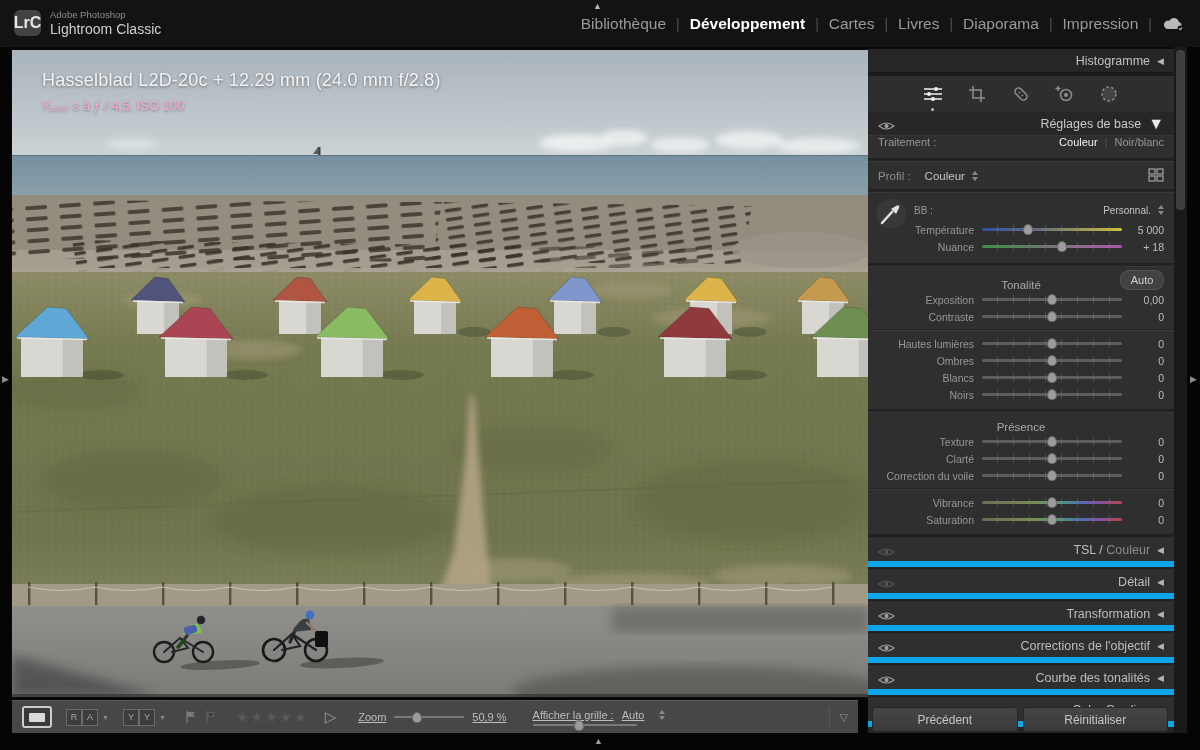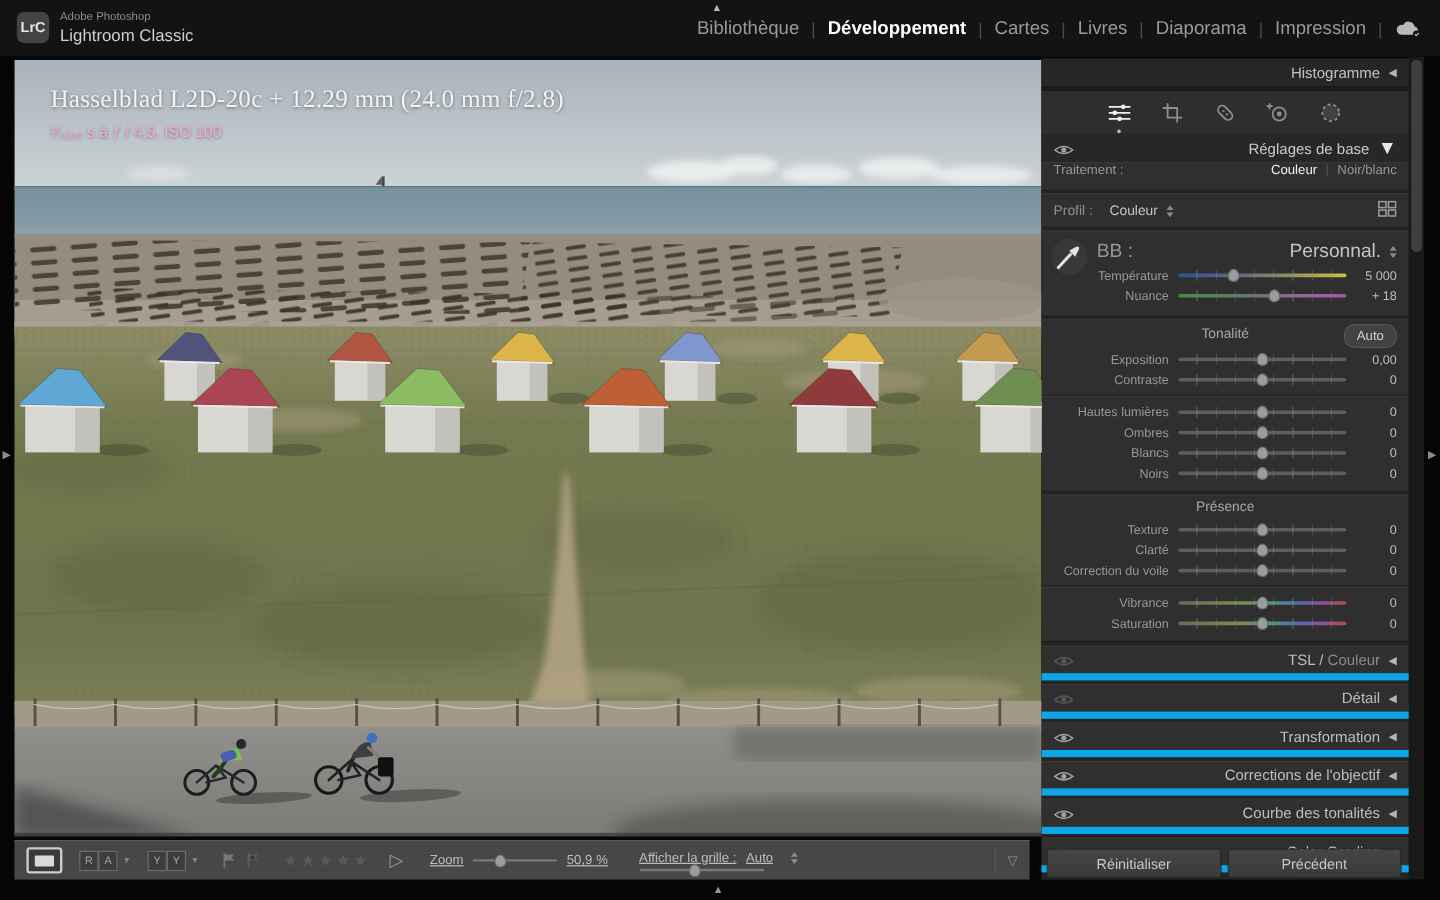--- a/index.html
+++ b/index.html
@@ -3,35 +3,35 @@
 <meta charset="utf-8">
 <style>
   html,body{margin:0;padding:0;background:#000;}
   #app{position:relative;width:1200px;height:750px;background:#060606;overflow:hidden;
        font-family:"Liberation Sans","DejaVu Sans",sans-serif;color:#c8c8c8;
        -webkit-font-smoothing:antialiased;}
   
   .topbar{position:absolute;left:0;top:0;width:1200px;height:47px;background:#131313;}
   .top-arrow{position:absolute;left:593px;top:1px;font-size:9px;color:#b5b5b5;}
   .logo{position:absolute;left:14px;top:10px;width:27px;height:26px;background:#434343;border-radius:6px;
-        color:#e6e6e6;font-size:12px;font-weight:bold;display:flex;align-items:center;justify-content:center;}
+        color:#e6e6e6;font-size:16px;font-weight:bold;display:flex;align-items:center;justify-content:center;}
   .app-small{position:absolute;left:50px;top:9px;font-size:9.5px;color:#8d8d8d;}
   .app-name{position:absolute;left:50px;top:21px;font-size:14px;color:#cfcfcf;}
   .modules{position:absolute;right:14px;top:0;height:47px;display:flex;align-items:center;gap:10px;font-size:15.5px;color:#9a9a9a;}
   .module{cursor:pointer;}
   .module.active{color:#ffffff;font-weight:bold;}
   .msep{color:#4d4d4d;font-size:14px;}
   .cloud{width:24px;height:16px;position:relative;}
   
   .left-gutter{position:absolute;left:0;top:47px;width:12px;height:686px;background:#050505;}
   .edge-arrow{position:absolute;font-size:9px;color:#8d8d8d;}
   #photo-wrap{position:absolute;left:12px;top:50px;width:856px;height:647px;background:#333;outline:1px solid #0c0c0c;}
   #photo{position:absolute;left:0;top:0;}
   .overlay{position:absolute;left:30px;top:20px;color:#f3f3f3;text-shadow:0 1px 3px rgba(0,0,0,.45);}
-  .ov-title{font-size:21px;letter-spacing:.2px;font-family:Liberation Serif, serif;}
+  .ov-title{font-size:18px;letter-spacing:.2px;}
   .ov-sub{font-size:13px;margin-top:7px;color:#f9a8d4;}
   
   .panel{position:absolute;left:868px;top:47px;width:306px;height:686px;background:#242424;border-top:2px solid #0a0a0a;}
   .scroll-strip{position:absolute;left:1174px;top:47px;width:13px;height:686px;background:#191919;}
   .scroll-thumb{position:absolute;left:2px;top:3px;width:9px;height:160px;background:#3f3f3f;border-radius:4px;}
   .right-gutter{position:absolute;left:1187px;top:47px;width:13px;height:686px;background:#050505;}
   .phead{height:23px;display:flex;align-items:center;justify-content:flex-end;padding:0 10px;gap:7px;
          font-size:12.5px;color:#c2c2c2;background:#262626;cursor:pointer;}
   .phead .caret{font-size:9px;color:#b5b5b5;}
   .groove{height:3px;background:#1c1c1c;border-top:1px solid #161616;}
@@ -54,35 +54,35 @@
   .osep{color:#555;margin:0 7px;}
   .profrow{height:27px;display:flex;align-items:center;padding:0 10px;font-size:11.5px;color:#8f8f8f;}
   .profrow .val{margin-left:14px;color:#c4c4c4;cursor:pointer;}
   .ddc{display:inline-block;margin-left:7px;vertical-align:1px;}
   .ddc i{display:block;width:0;height:0;border-left:3.5px solid transparent;border-right:3.5px solid transparent;}
   .ddc i.u{border-bottom:4px solid #8a8a8a;margin-bottom:2px;}
   .ddc i.d{border-top:4px solid #8a8a8a;}
   .gridicon{margin-left:auto;cursor:pointer;}
   .wbbox{position:relative;padding:6px 0 8px 0;}
   .dropper{position:absolute;left:8px;top:6px;width:30px;height:30px;border-radius:50%;background:#383838;cursor:pointer;}
-  .wbrow{height:22px;display:flex;align-items:center;padding:0 10px 0 46px;font-size:16px;}
+  .wbrow{height:22px;display:flex;align-items:center;padding:0 10px 0 46px;font-size:10px;}
   .wbrow .lbl{color:#969696;}
   .wbrow .val{margin-left:auto;color:#c4c4c4;cursor:pointer;}
   .srow{height:17px;display:flex;align-items:center;padding:0 10px;}
   .slabel{width:96px;text-align:right;font-size:10.5px;color:#979797;margin-right:8px;white-space:nowrap;}
   .strack{position:relative;flex:1;height:3px;border-radius:2px;background:#5d5d5d;cursor:pointer;}
   .strack::before{content:"";position:absolute;left:0;right:0;top:-3px;height:9px;
       background:repeating-linear-gradient(90deg,transparent 0 15px,rgba(130,130,130,.35) 15px 16px);}
   .t-temp{background:linear-gradient(90deg,#31509c,#67707e 42%,#8d8a62 62%,#cfc23f);}
   .t-tint{background:linear-gradient(90deg,#3f8f45,#6f7570 45%,#8f6a92 70%,#a855a8);}
   .t-rain{background:linear-gradient(90deg,#6b6b5a,#7a8a52 35%,#54977c 55%,#4f6fae 70%,#7c55a8 82%,#b84747 100%);}
   .thumb{position:absolute;top:-4px;width:10px;height:11px;background:#9c9c9c;border:1px solid #6c6c6c;
          border-radius:50% 50% 50% 50%/58% 58% 42% 42%;transform:translateX(-50%);box-sizing:border-box;cursor:pointer;}
   .sval{width:42px;text-align:right;font-size:10.5px;color:#bdbdbd;}
-  .boxhead{position:relative;height:24px;display:flex;align-items:center;justify-content:center;font-size:11.5px;color:#a8a8a8;}
+  .boxhead{position:relative;height:24px;display:flex;align-items:flex-end;justify-content:center;font-size:11.5px;color:#a8a8a8;}
   .autobtn{position:absolute;right:10px;top:3px;width:42px;height:18px;border-radius:9px;background:#424242;
            border:1px solid #555;display:flex;align-items:center;justify-content:center;font-size:11px;color:#d2d2d2;cursor:pointer;}
   .innersep{height:1px;background:#242424;border-bottom:1px solid #3a3a3a;margin:4px 0;}
   .cpanel{height:22px;margin-top:3px;background:#2f2f2f;border-top:1px solid #383838;border-bottom:6px solid #0ea5e9;
           display:flex;align-items:center;padding:0 10px;gap:7px;}
   .cpanel .title{margin-left:auto;font-size:12.5px;color:#bdbdbd;cursor:pointer;}
   .cpanel .dim2{color:#8a8a8a;}
   .cpanel .caret{font-size:9px;color:#b5b5b5;}
   .panel-btns{position:absolute;left:4px;right:6px;top:658px;display:flex;gap:5px;}
   .pbtn{flex:1;height:23px;background:linear-gradient(#454545,#3a3a3a);border:1px solid #272727;border-radius:3px;
@@ -604,22 +604,22 @@
     <div class="cpanel">
       <span class="eye dim"><svg width="17" height="12" viewBox="0 0 17 12">
             <path d="M1 6 Q8.5 0 16 6 Q8.5 12 1 6 Z"></path>
             <circle cx="8.5" cy="6" r="2.1"></circle>
           </svg></span>
       <span class="title">Color Grading</span>
       <span class="caret">◀</span>
     </div>
 
     <div class="panel-btns">
+      <div class="pbtn">Précédent</div>
       <div class="pbtn">Réinitialiser</div>
-      <div class="pbtn">Précédent</div>
     </div>
   </div>
 
   <div class="scroll-strip">
       <div class="scroll-thumb"></div>
     </div>
   <div class="right-gutter"></div>
   <div class="edge-arrow" style="left:1190px;top:374px;">▶</div>
 
   <div class="toolbar">

